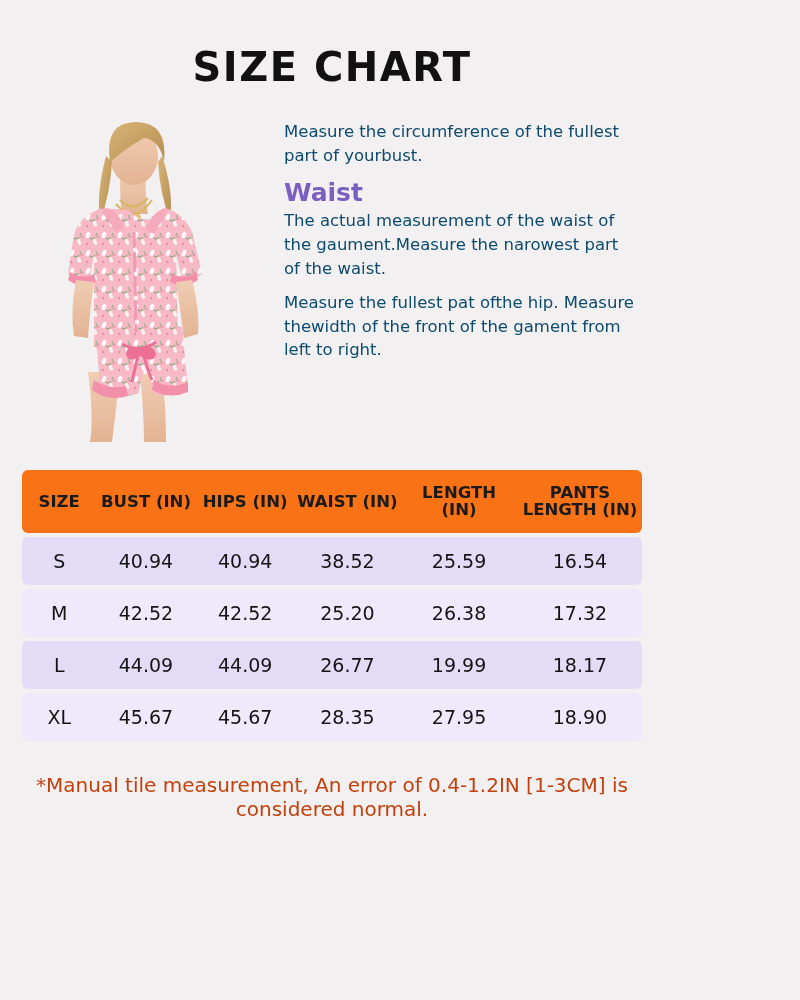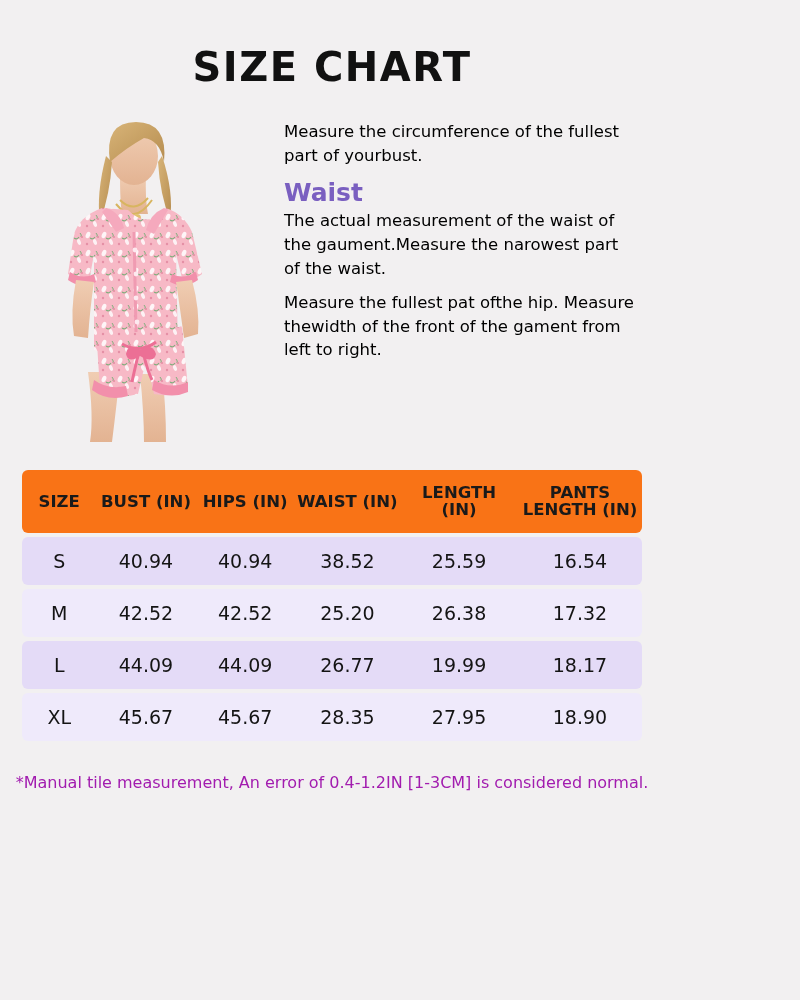--- a/index.html
+++ b/index.html
@@ -56,21 +56,21 @@
     margin: 0 0 2px 0;
     font-size: 25px;
     font-weight: 700;
     color: #7a5fc0;
     font-family: "DejaVu Sans", sans-serif;
   }
   .desc p {
     margin: 0 0 10px 0;
     font-size: 16.5px;
     line-height: 1.45;
-    color: #000000;
+    color: #0c4a6e;
     font-family: "DejaVu Sans", sans-serif;
     max-width: 470px;
   }
 
   
   .table-wrap {
     margin: 20px 22px 0 22px;
   }
   table {
     width: 100%;
@@ -99,22 +99,22 @@
   }
   tbody tr td:first-child { border-top-left-radius: 6px; border-bottom-left-radius: 6px; }
   tbody tr td:last-child { border-top-right-radius: 6px; border-bottom-right-radius: 6px; }
   tbody tr.odd td { background: #e4dbf7; }
   tbody tr.even td { background: #efeafb; }
   tbody td.size-cell { font-size: 19px; }
 
   .note {
     text-align: center;
     margin-top: 28px;
-    font-size: 16px;
-    color: #a21caf;
+    font-size: 20px;
+    color: #c2410c;
     font-family: "DejaVu Sans", sans-serif;
   }
 </style>
 </head>
 <body>
 
 <div class="page">
 
   <div class="title">SIZE CHART</div>
 

